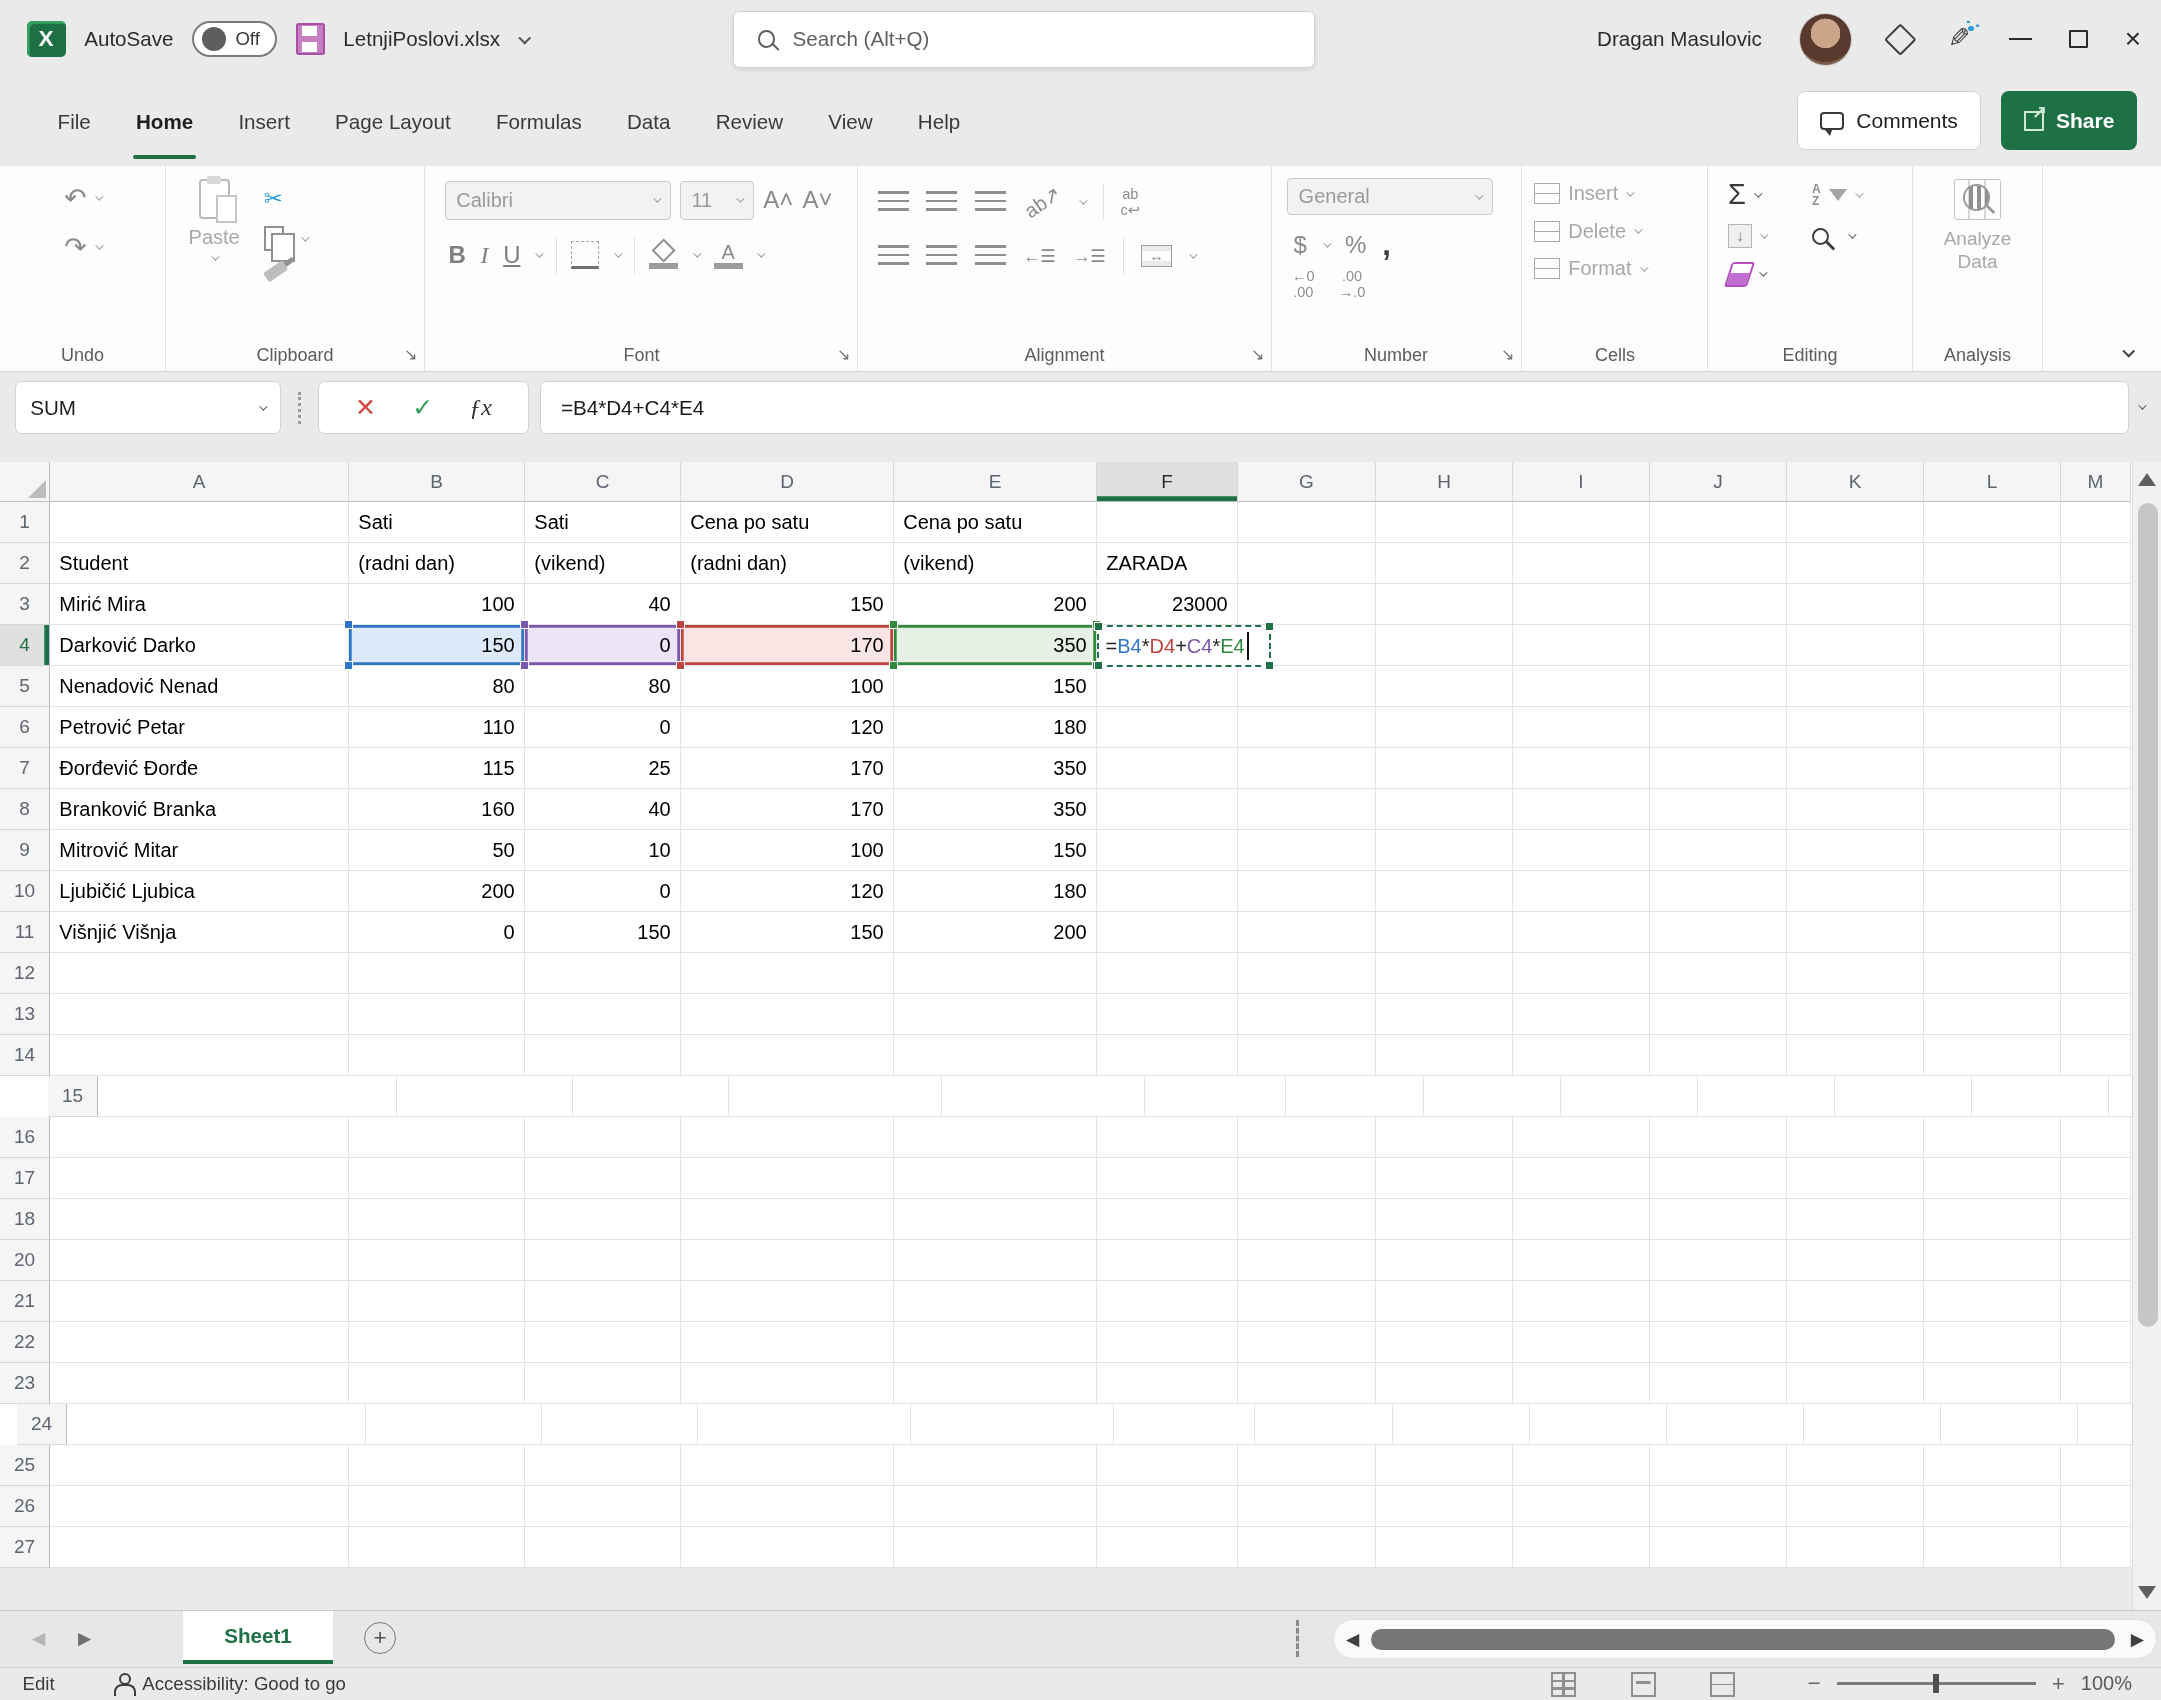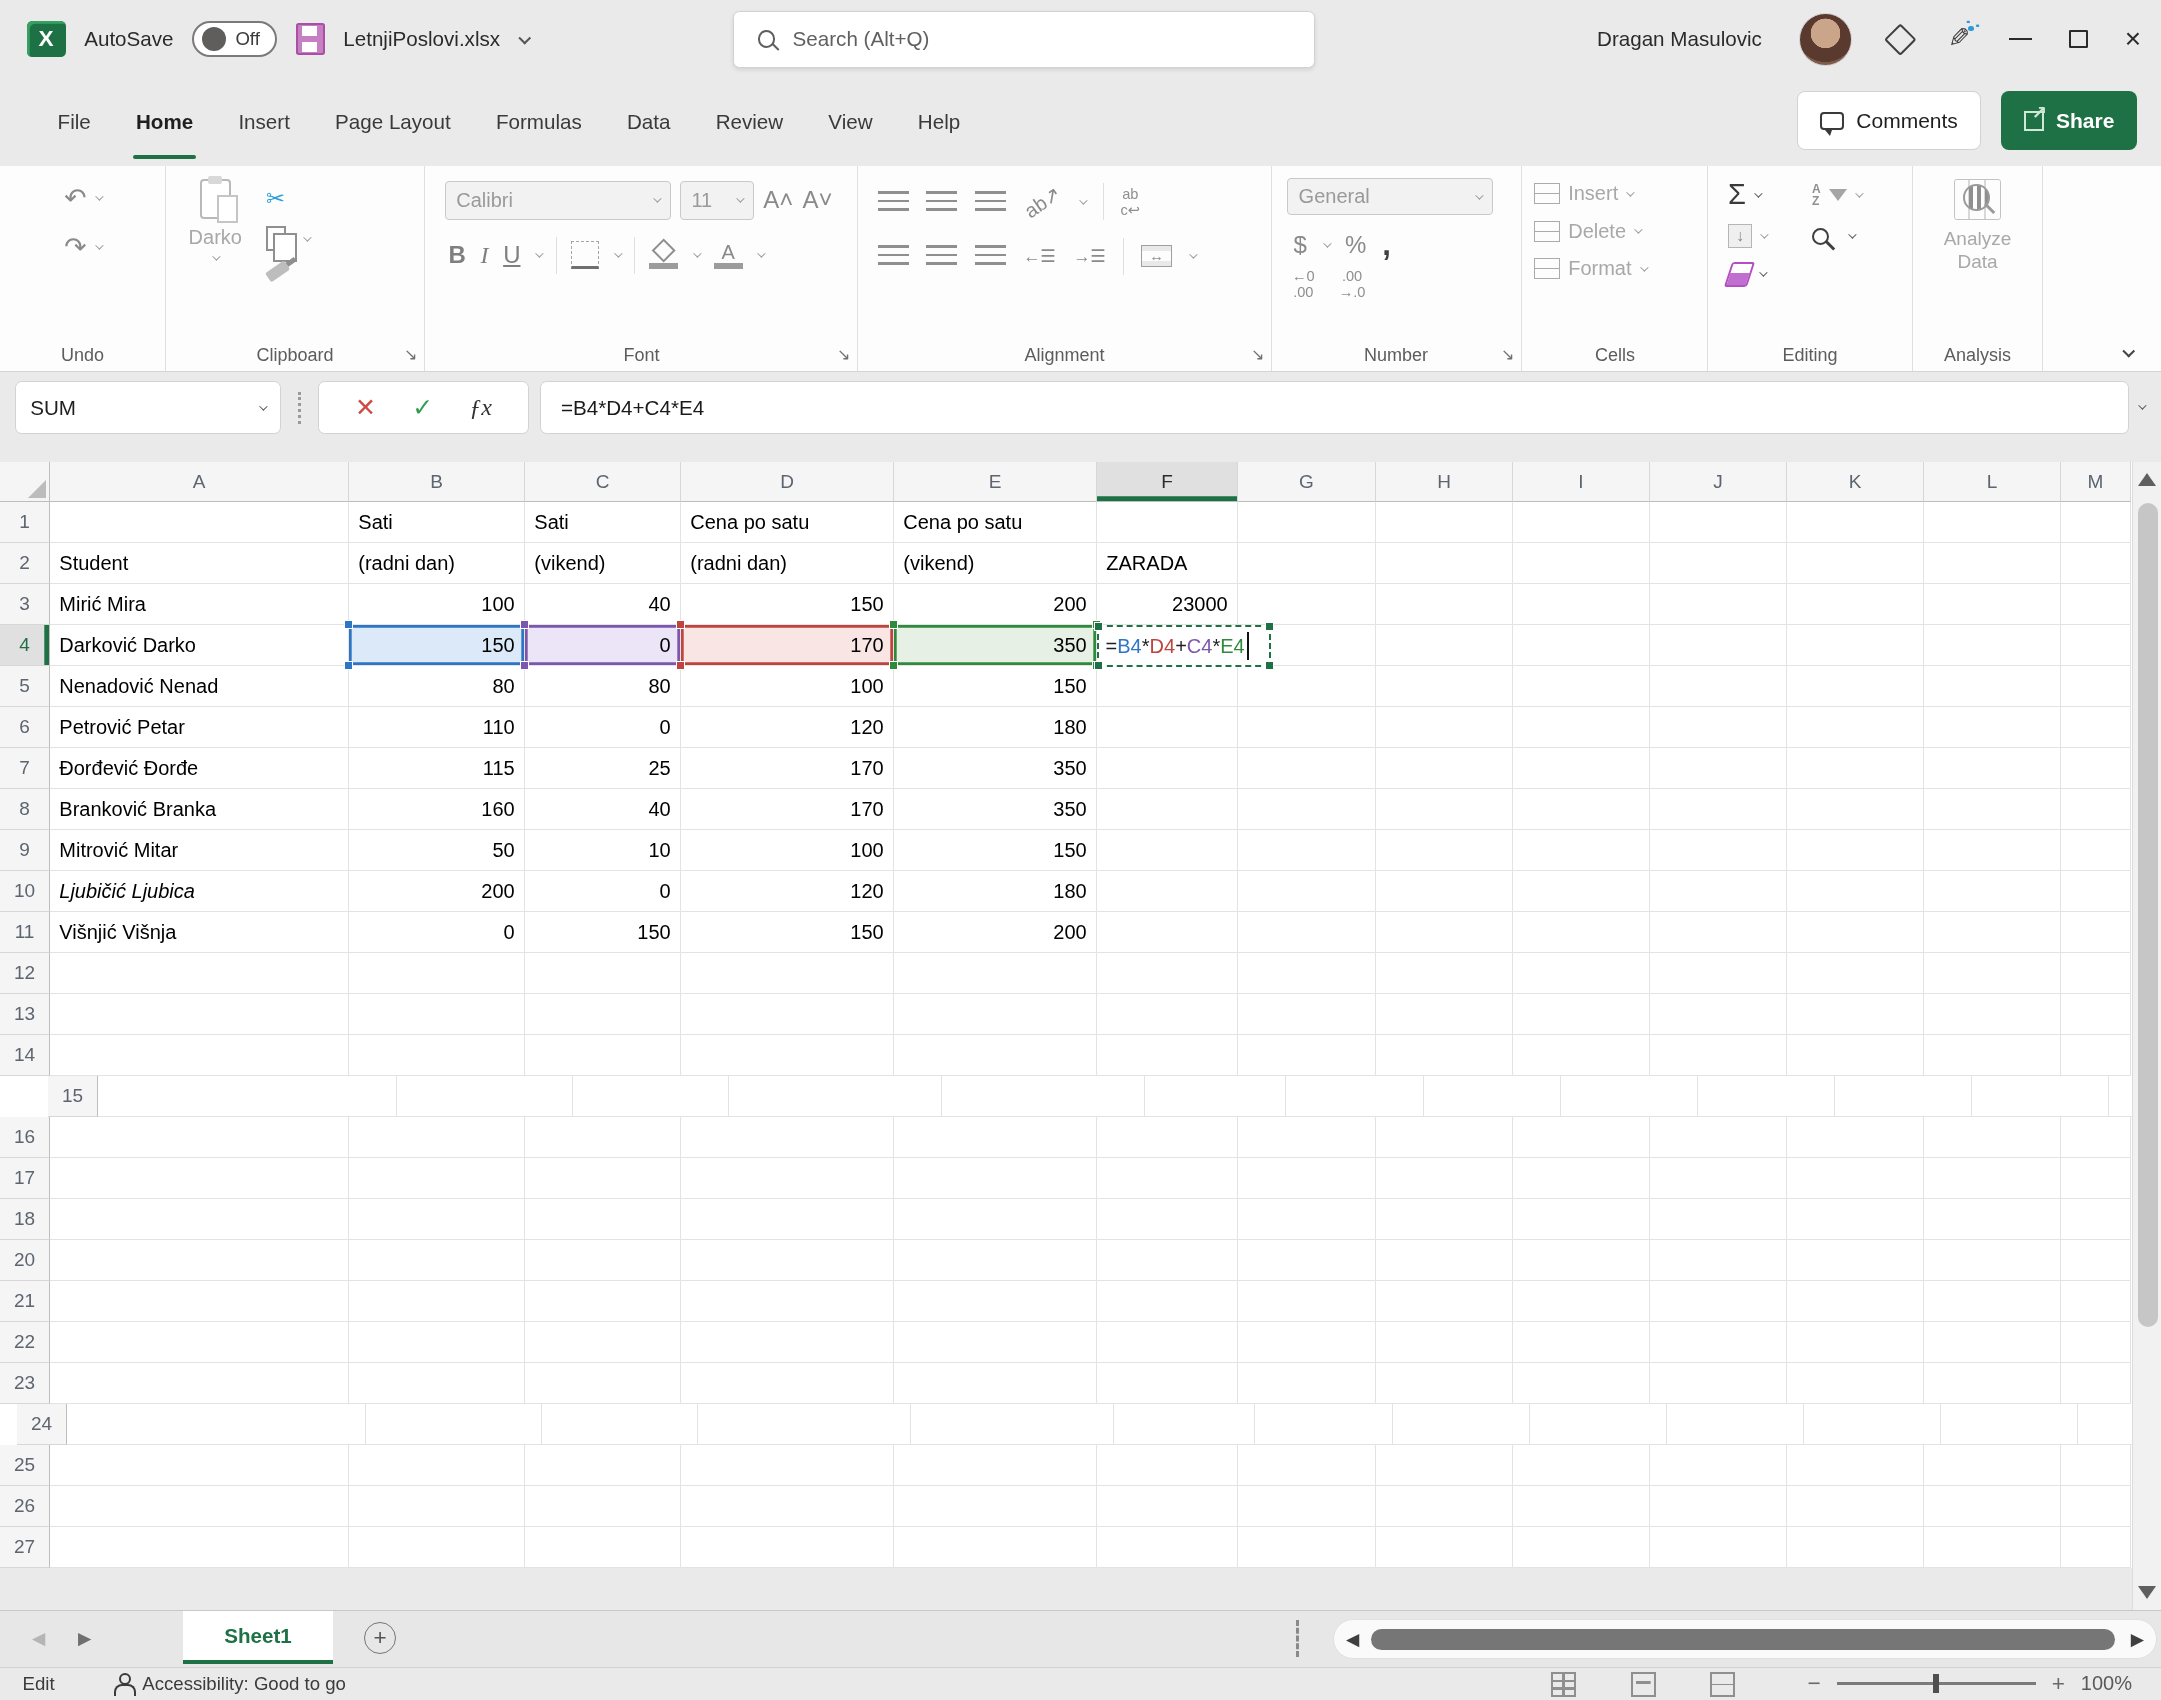--- a/index.html
+++ b/index.html
@@ -225,21 +225,21 @@
             <span class="chev sm gray"></span>
           </div>
       </div>
       <div class="glabel">Undo</div>
     </div>
 
     <div class="group" style="left:166px;width:259px">
       <div style="display:flex;gap:24px;padding:13.3px 0 0 22.6px">
         <div style="display:flex;flex-direction:column;align-items:center;gap:6.6px">
           <span class="clip-ic"></span>
-          <span class="disabled" style="font-size:20px">Darko</span>
+          <span class="disabled" style="font-size:20px">Paste</span>
           <span class="chev sm gray"></span>
         </div>
         <div style="display:flex;flex-direction:column;gap:14.6px;padding-top:5.3px">
           <span style="font-size:22.6px;color:#2aa0d8">✂</span>
           <span class="boxline">
               <span class="copy-ic"></span>
               <span class="chev sm gray" style="margin-left:9.3px"></span>
             </span>
           <span class="brush-ic"></span>
         </div>
@@ -568,21 +568,21 @@
         <div class="cell" style="width: 138px; height: 41px;"></div>
         <div class="cell" style="width: 137px; height: 41px;"></div>
         <div class="cell" style="width: 137px; height: 41px;"></div>
         <div class="cell" style="width: 137px; height: 41px;"></div>
         <div class="cell" style="width: 137px; height: 41px;"></div>
         <div class="cell" style="width: 137px; height: 41px;"></div>
         <div class="cell" style="width: 70px; height: 41px;"></div>
       </div>
       <div class="grow">
         <div class="rhdr" style="height: 41px;">10</div>
-        <div class="cell al" style="width: 299px; height: 41px; font-style: italic;"><span>Ljubičić Ljubica</span></div>
+        <div class="cell al" style="width: 299px; height: 41px;"><span>Ljubičić Ljubica</span></div>
         <div class="cell ar" style="width: 176px; height: 41px;"><span>200</span></div>
         <div class="cell ar" style="width: 156px; height: 41px;"><span>0</span></div>
         <div class="cell ar" style="width: 213px; height: 41px;"><span>120</span></div>
         <div class="cell ar" style="width: 203px; height: 41px;"><span>180</span></div>
         <div class="cell" style="width: 141px; height: 41px;"></div>
         <div class="cell" style="width: 138px; height: 41px;"></div>
         <div class="cell" style="width: 137px; height: 41px;"></div>
         <div class="cell" style="width: 137px; height: 41px;"></div>
         <div class="cell" style="width: 137px; height: 41px;"></div>
         <div class="cell" style="width: 137px; height: 41px;"></div>

